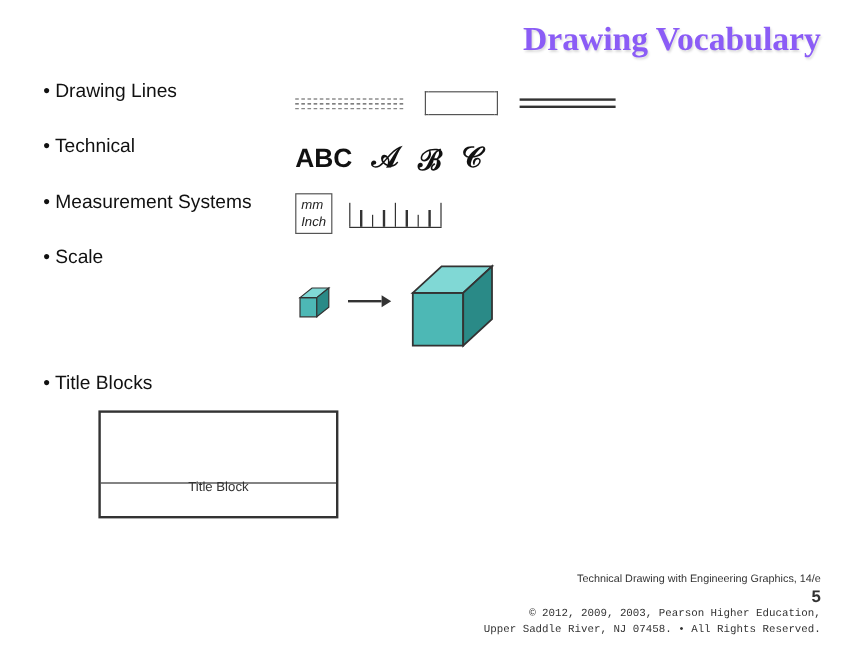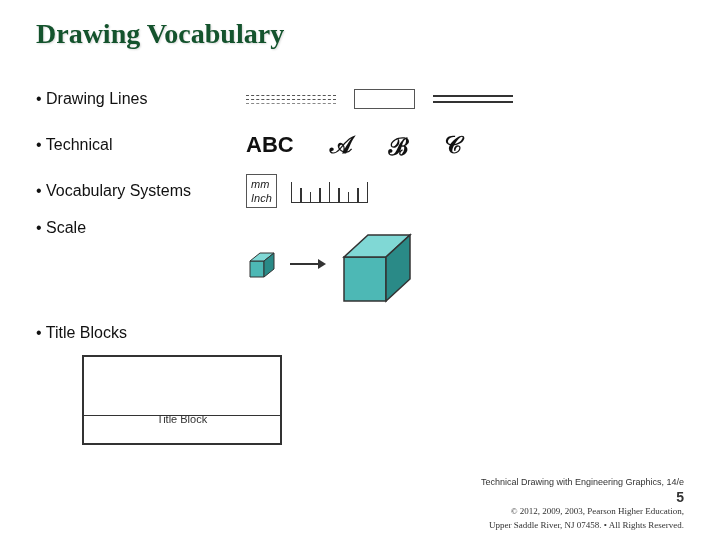--- a/index.html
+++ b/index.html
@@ -14,32 +14,31 @@
     }
 
     .page {
       width: 720px;
       height: 540px;
       padding: 18px 36px 12px 36px;
       position: relative;
     }
 
     .title {
-      text-align: left;
+      text-align: right;
       font-size: 28px;
       font-weight: bold;
-      color: #14532d;
-      margin-bottom: 31px;
+      color: #8b5cf6;
+      margin-bottom: 18px;
       font-family: 'Times New Roman', serif;
       text-shadow: 1px 1px 2px rgba(0,0,0,0.15);
     }
 
     .bullet-row {
       display: flex;
-      align-items: center;
       margin-bottom: 10px;
       min-height: 36px;
     }
 
     .bullet-label {
       font-size: 16px;
       color: #111;
       min-width: 200px;
       font-family: Arial, sans-serif;
     }
@@ -59,21 +58,21 @@
     }
     .double-line div {
       border-top: 2.5px solid #333;
       width: 80px;
     }
 
     
     .lettering-samples {
       display: flex;
       align-items: center;
-      gap: 36px;
+      gap: 16px;
       margin-left: 10px;
     }
 
     .abc-text {
       font-size: 22px;
       font-weight: bold;
       font-family: Arial, sans-serif;
       color: #111;
     }
 
@@ -158,21 +157,21 @@
     .footer-center {
       font-size: 14px;
       color: #333;
       font-family: Arial, sans-serif;
       font-weight: bold;
     }
 
     .footer-right {
       font-size: 9px;
       color: #333;
-      font-family: Liberation Serif, serif;
+      font-family: Liberation Mono, monospace;
       text-align: right;
       line-height: 1.5;
     }
 
     
     .cube-svg-small { width: 34px; height: 34px; }
     .cube-svg-big { width: 90px; height: 90px; }
 
     .scale-row-content {
       display: flex;
@@ -215,21 +214,21 @@
     <span class="bullet-label">• Technical</span>
     <div class="lettering-samples">
       <span class="abc-text">ABC</span>
       <span class="hand-letter" style="font-size:24px;">𝒜</span>
       <span class="hand-letter" style="font-size:24px;">ℬ</span>
       <span class="hand-letter" style="font-size:24px;">𝒞</span>
     </div>
   </div>
 
   <div class="bullet-row">
-    <span class="bullet-label">• Vocabulary Systems</span>
+    <span class="bullet-label">• Measurement Systems</span>
     <div class="measurement-samples">
       <div class="mm-inch-box">
         <span>mm</span>
         <span>Inch</span>
       </div>
 
       <div style="display:flex;align-items:flex-end;height:24px;border-bottom:1.5px solid #333;padding-bottom:0;">
         <div style="width:1.5px;height:20px;background:#333;margin-right:8px;"></div>
         <div style="width:1.5px;height:14px;background:#333;margin-right:8px;"></div>
         <div style="width:1.5px;height:10px;background:#333;margin-right:8px;"></div>

